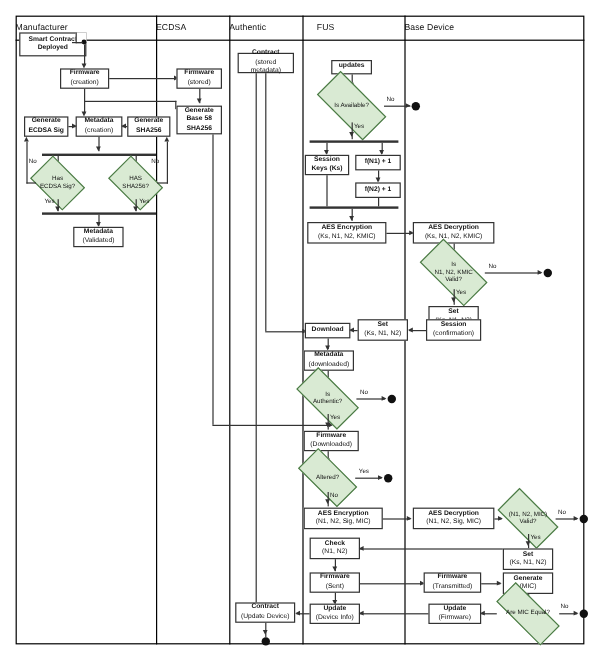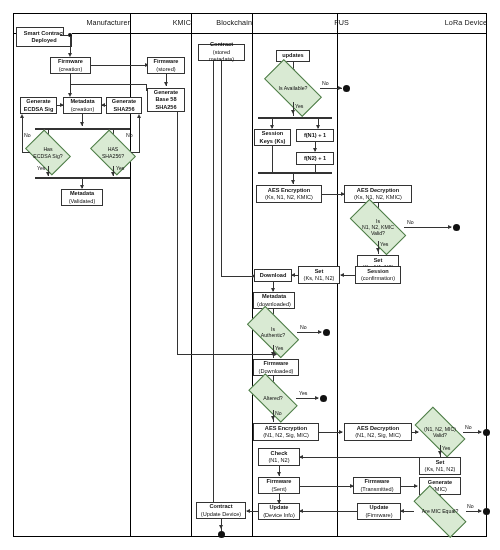--- a/index.html
+++ b/index.html
@@ -3,21 +3,21 @@
 <meta charset="utf-8">
 <style>
   html,body{margin:0;padding:0;background:#ffffff;}
   body{font-family:"Liberation Sans",sans-serif;}
   #canvas{position:relative;width:500px;height:550px;background:#fff;overflow:hidden;}
 
   
   .frame{position:absolute;left:13px;top:13px;width:474px;height:524px;border:1px solid #000;box-sizing:border-box;}
   .lane-div{position:absolute;top:13px;width:0;border-left:1px solid #000;height:524px;}
   .header-rule{position:absolute;left:13px;top:33px;width:474px;height:0;border-top:1px solid #000;}
-  .lane-title{position:absolute;top:18px;font-size:7.2px;color:#111;text-align:right;letter-spacing:.1px;}
+  .lane-title{position:absolute;top:18px;font-size:7.2px;color:#111;text-align:left;letter-spacing:.1px;}
 
   
   .node{position:absolute;box-sizing:border-box;border:1px solid #333;background:#fff;
         font-size:5.6px;line-height:1.32;color:#111;text-align:center;
         display:flex;flex-direction:column;align-items:center;justify-content:center;
         padding:1px 2px;}
   .node .l1{font-weight:bold;}
   .node .l2{font-weight:normal;}
   .node.bold-all .l1,.node.bold-all .l2,.node.bold-all .l3{font-weight:bold;}
 
@@ -56,24 +56,24 @@
 
   <div class="frame"></div>
   <div class="header-rule"></div>
 
   <div class="lane-div" style="left:130px;"></div>
   <div class="lane-div" style="left:191px;"></div>
   <div class="lane-div" style="left:252px;"></div>
   <div class="lane-div" style="left:337px;"></div>
 
   <div class="lane-title" style="left:13px;width:117px;">Manufacturer</div>
-  <div class="lane-title" style="left:130px;width:61px;">KMIC</div>
-  <div class="lane-title" style="left:191px;width:61px;">Blockchain</div>
+  <div class="lane-title" style="left:130px;width:61px;">ECDSA</div>
+  <div class="lane-title" style="left:191px;width:61px;">Authentic</div>
   <div class="lane-title" style="left:264px;width:85px;">FUS</div>
-  <div class="lane-title" style="left:337px;width:150px;">LoRa Device</div>
+  <div class="lane-title" style="left:337px;width:150px;">Base Device</div>
 
   <div class="note" style="left:16px;top:27px;width:56px;height:20px;">
     <div class="dogear"></div>
     <div>Smart Contract</div>
     <div>Deployed</div>
   </div>
 
   <div class="dot" style="left:68px;top:33px;width:4px;height:4px;"></div>
   <div class="ln lnv" style="left:70px;top:37px;height:18px;"></div>
   <div class="arrow ar-d" style="left:67.5px;top:53px;"></div>

